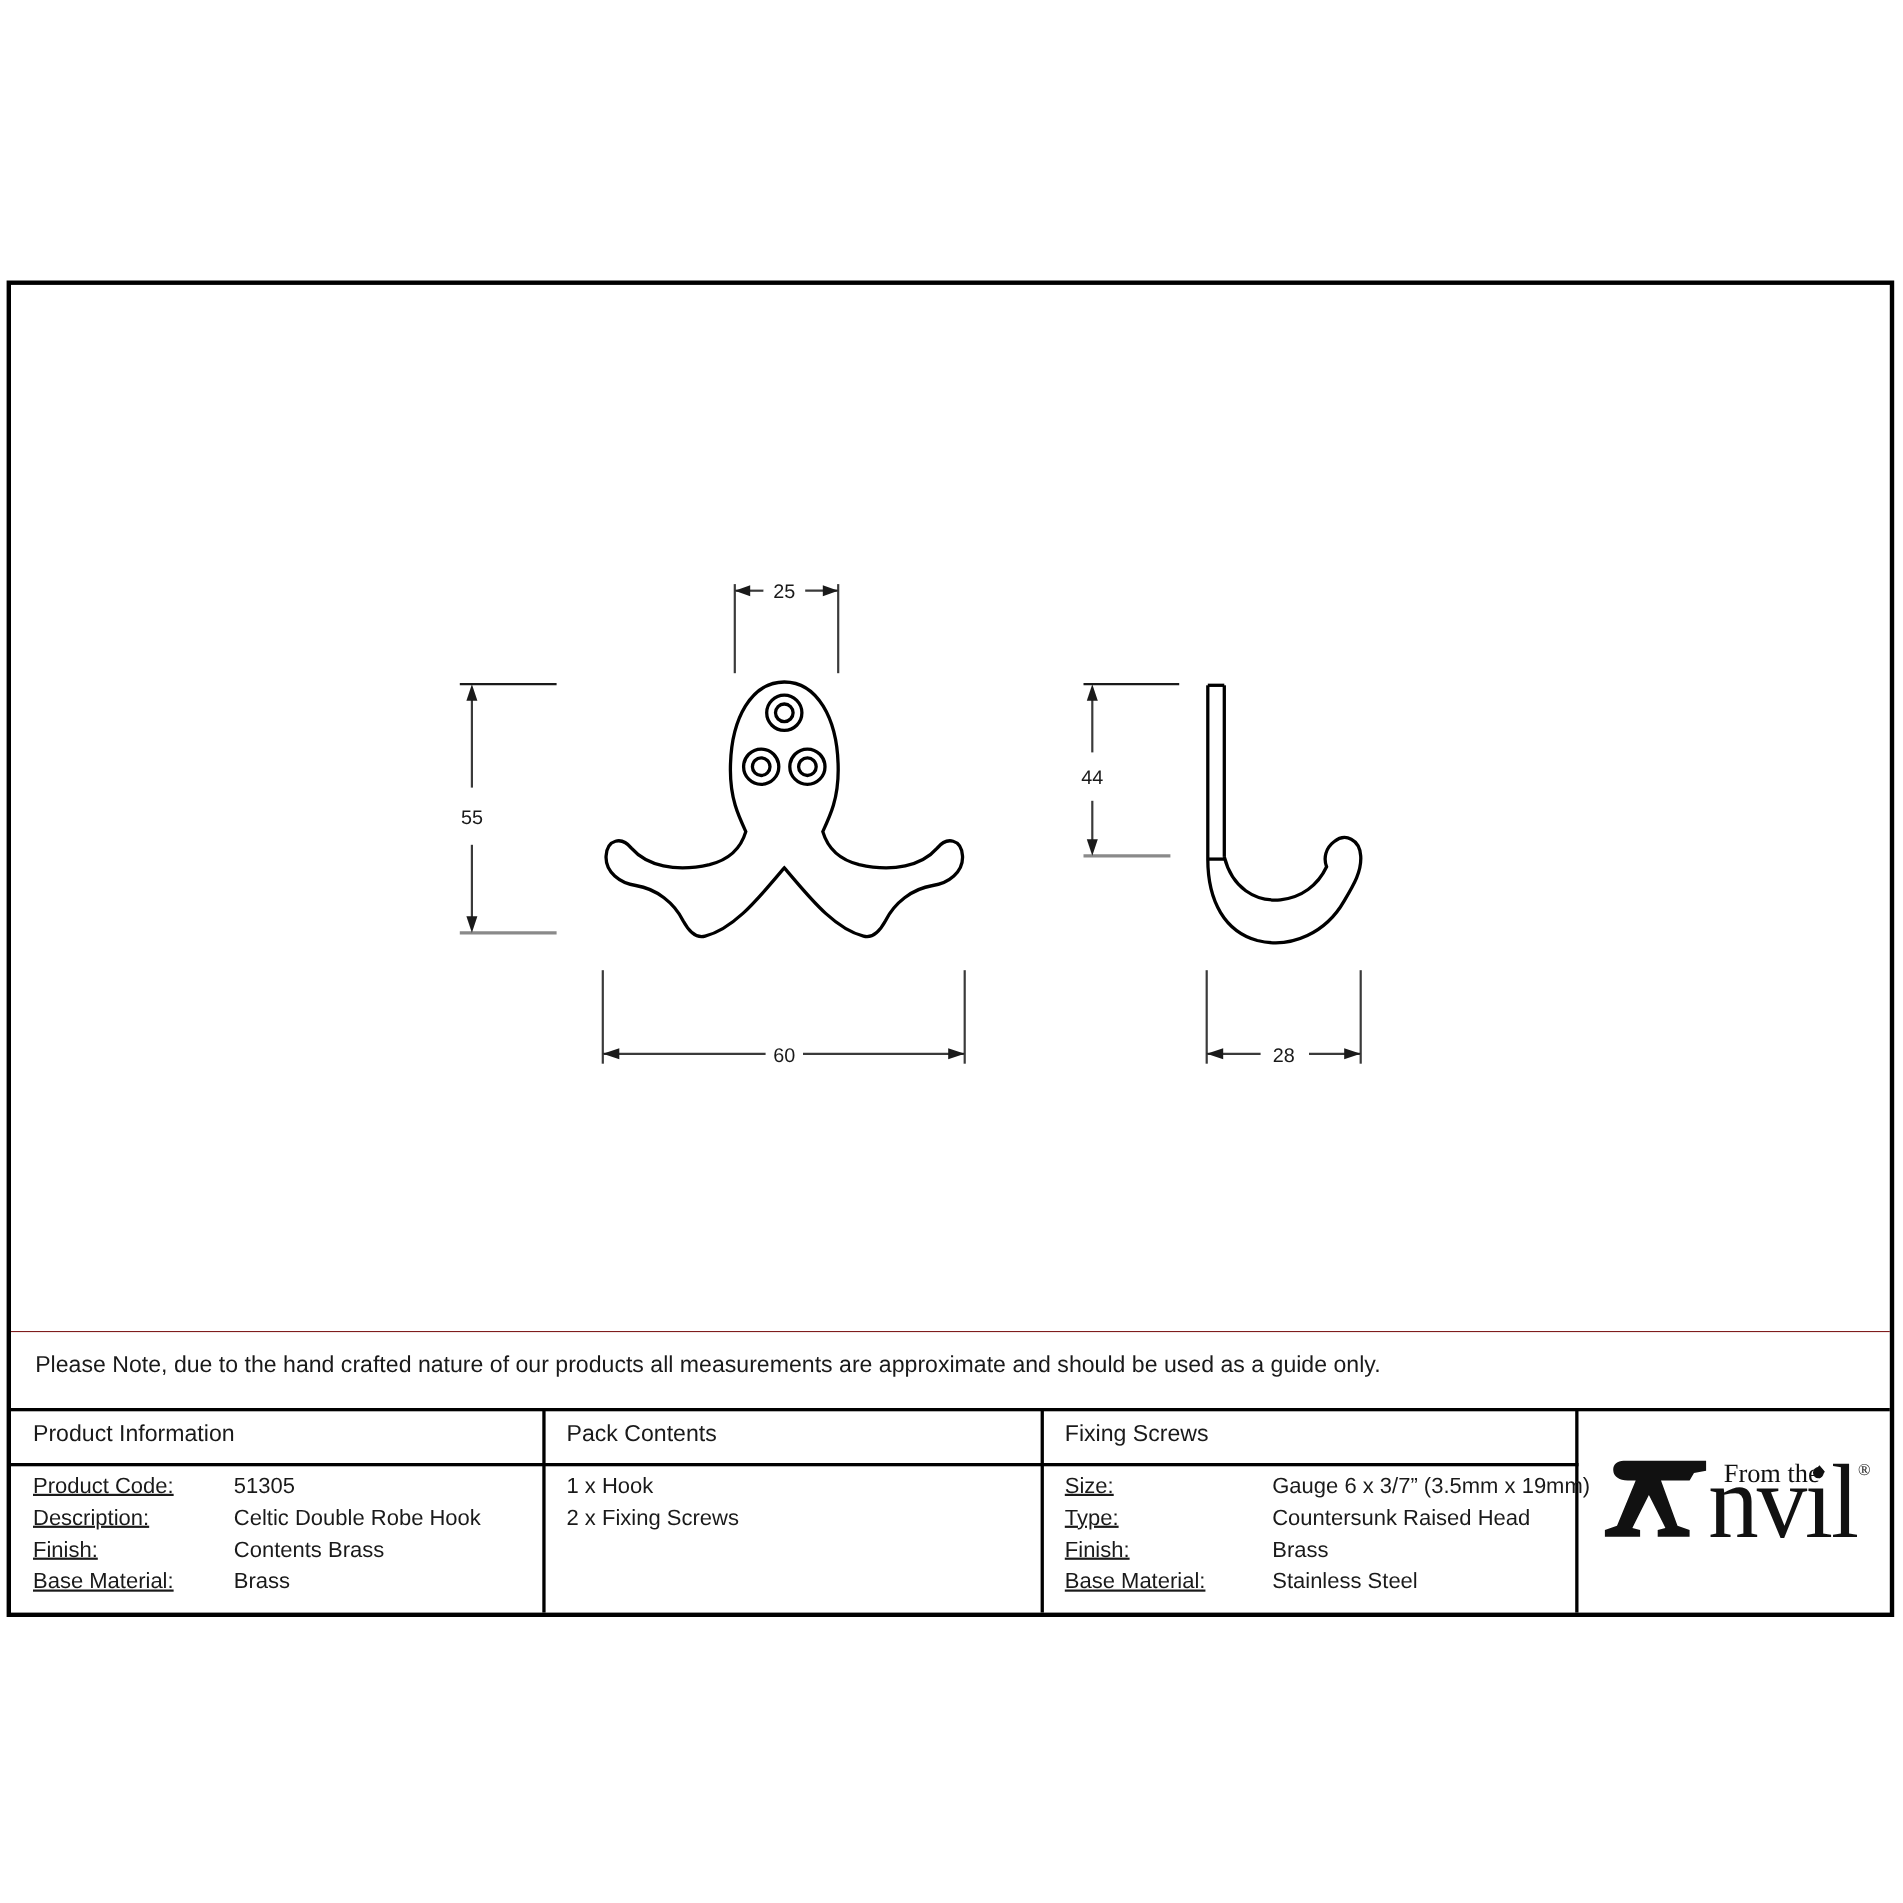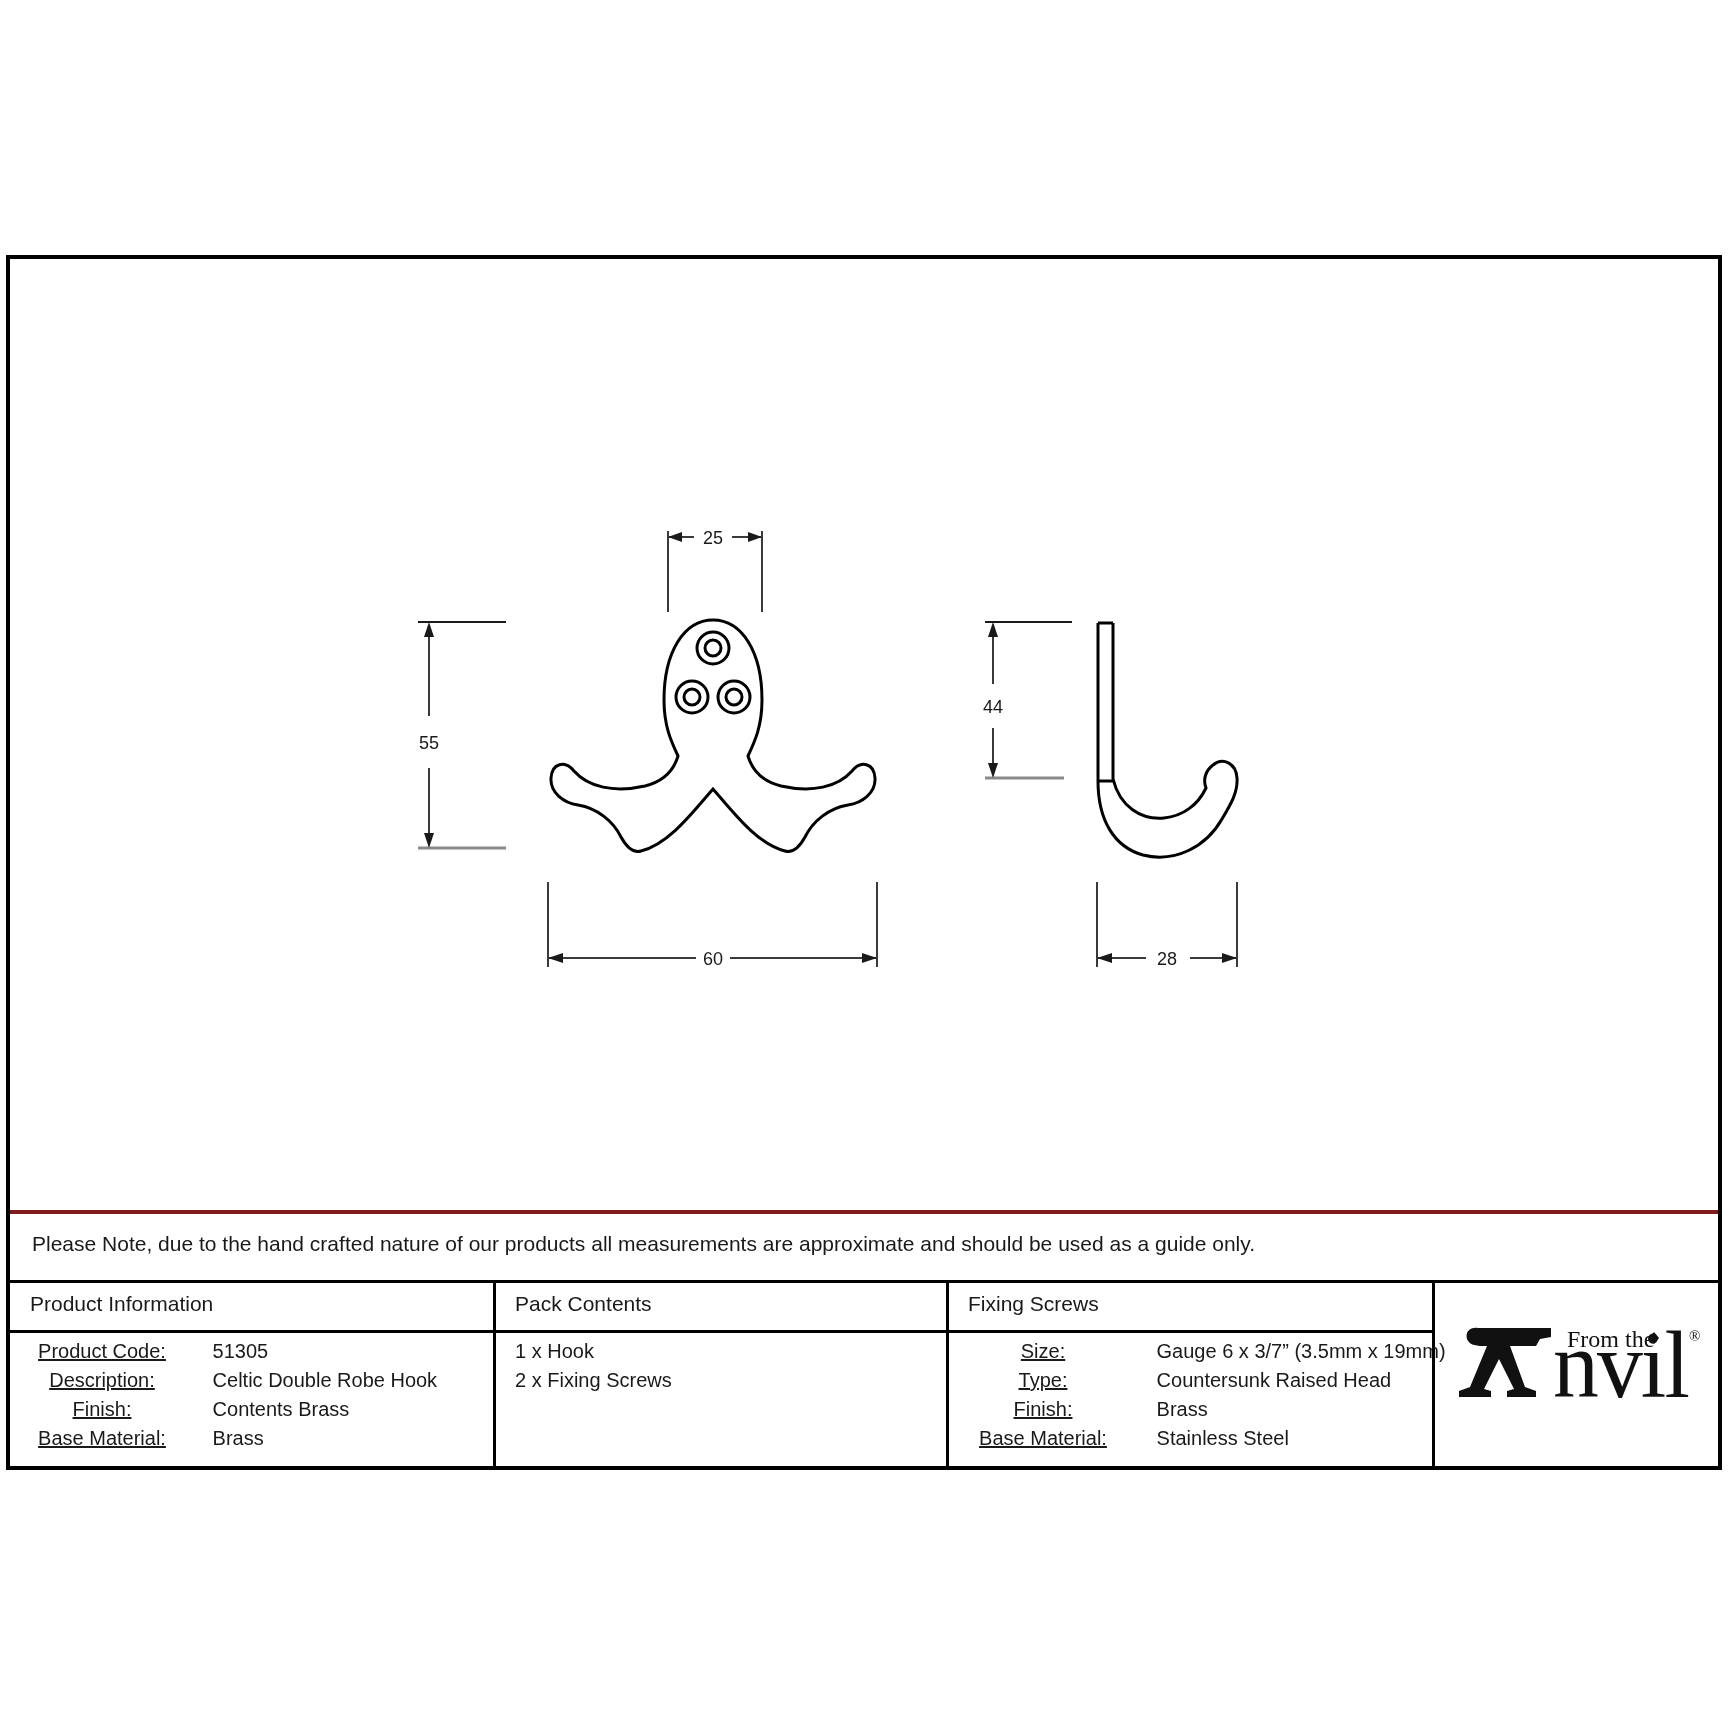--- a/index.html
+++ b/index.html
@@ -1,22 +1,22 @@
 <!DOCTYPE html>
 <html><head>
 <meta charset="utf-8">
 <style>
   html,body{margin:0;padding:0;background:#fff;width:1730px;height:1730px;position:relative;
     font-family:"Liberation Sans",sans-serif;color:#1a1a1a;}
   .sheet{position:absolute;left:6px;top:255px;width:1716px;height:1215px;
-    border:4px solid #000;box-sizing:border-box;background:#fff;text-align:center;}
+    border:4px solid #000;box-sizing:border-box;background:#fff;}
   .abs{position:absolute;}
   .hline{position:absolute;background:#000;}
   .vline{position:absolute;background:#000;}
-  .note-row{position:absolute;left:0;top:951px;width:100%;height:76px;border-top:4px solid #7f1d1d;box-sizing:border-box;}
+  .note-row{position:absolute;left:0;top:951px;width:100%;height:76px;border-top:1px solid #7f1d1d;box-sizing:border-box;}
   .note-text{position:absolute;left:22px;top:18px;font-size:21px;}
   .cell-header{position:absolute;font-size:21px;}
   .kv-line{position:absolute;font-size:20px;line-height:29px;white-space:nowrap;}
   .kv-label{display:inline-block;}
   .kv-value{display:inline-block;margin-left:33px;}
   .c1-label{width:144px;text-decoration:underline;}
   .c3-label{width:150px;text-decoration:underline;}
   svg text{font-family:"Liberation Sans",sans-serif;fill:#1a1a1a;}
   svg .serif{font-family:"Liberation Serif",serif;fill:#111;}
   .dim-text{font-size:18px;}

